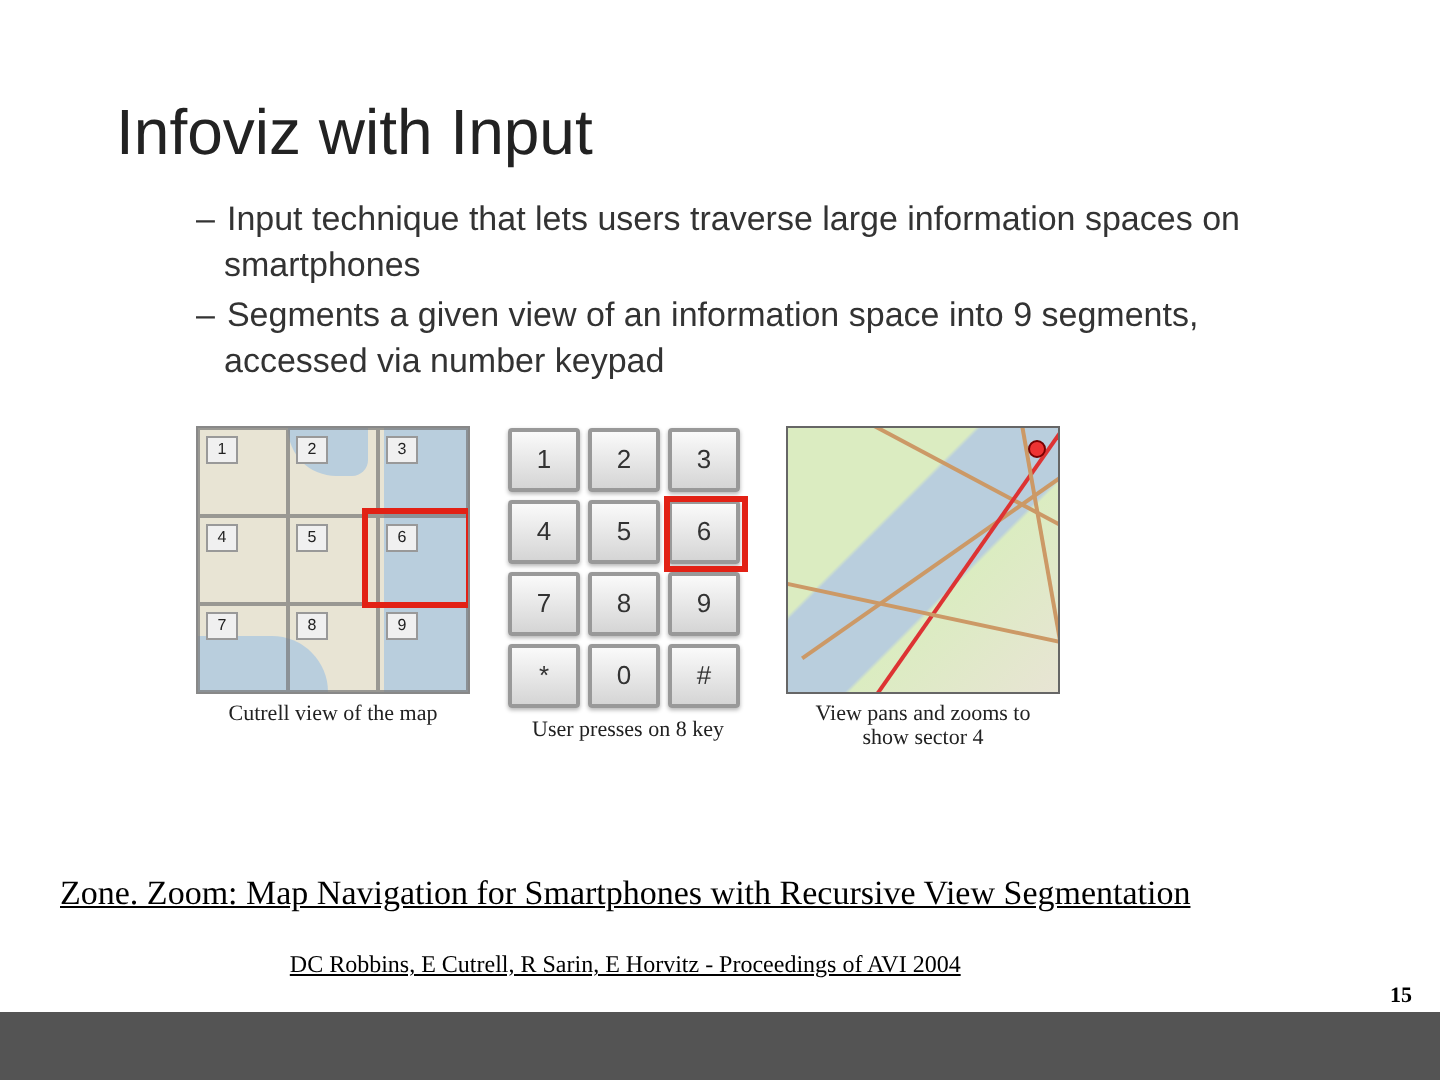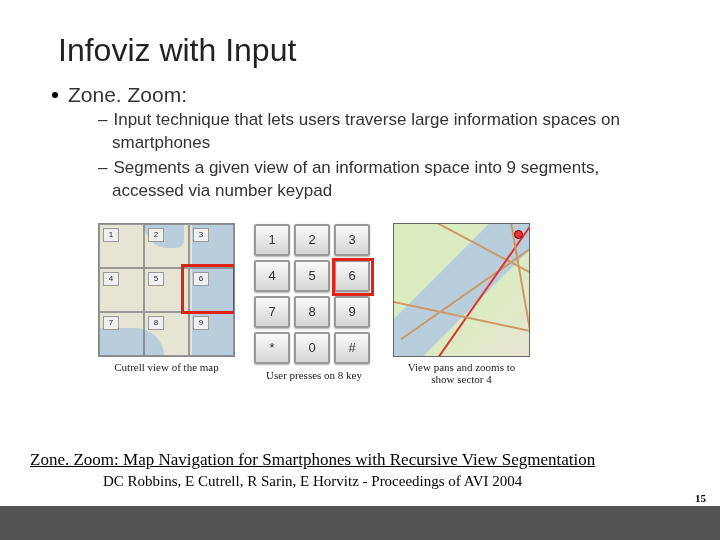--- a/index.html
+++ b/index.html
@@ -10,21 +10,21 @@
     background: #fff;
     font-family: Verdana, Geneva, sans-serif;
     position: relative;
     overflow: hidden;
   }
   .slide {
     width: 720px;
     height: 540px;
     position: relative;
     box-sizing: border-box;
-    padding-top: 32px;
+    padding-top: 48px;
   }
   .title {
     font-size: 32px;
     margin: 0 0 14px 58px;
     font-weight: 400;
     color: #222;
   }
   .level1 {
     margin: 0 60px 2px 52px;
     font-size: 21px;
@@ -157,22 +157,23 @@
     left: 30px;
     bottom: 50px;
     font-family: 'Times New Roman', Times, serif;
     text-align: center;
   }
   .citation .t1 {
     font-size: 17px;
     text-decoration: underline;
   }
   .citation .t2 {
-    font-size: 15px;
-    margin-top: 3px;
+    font-size: 12px;
+    text-decoration: underline;
+    margin-top: 18px;
   }
   .bottomBar {
     position: absolute;
     left: 0; right: 0; bottom: 0;
     height: 34px;
     background: #545454;
   }
   .pageNum {
     position: absolute;
     right: 14px;
@@ -183,23 +184,20 @@
     font-family: Liberation Serif, serif;
   }
 </style>
 </head>
 <body>
 
 <div class="slide">
 
   <h1 class="title">Infoviz with Input</h1>
 
-  <div class="level1">
-    <span class="bullet-dot"></span><span>Zone. Zoom:</span>
-  </div>
 
   <div class="level2">
     <span class="dash">–</span><span>Input technique that lets users traverse large information spaces on smartphones</span>
   </div>
   <div class="level2">
     <span class="dash">–</span><span>Segments a given view of an information space into 9 segments, accessed via number keypad</span>
   </div>
 
   <div class="figure-row">
 

